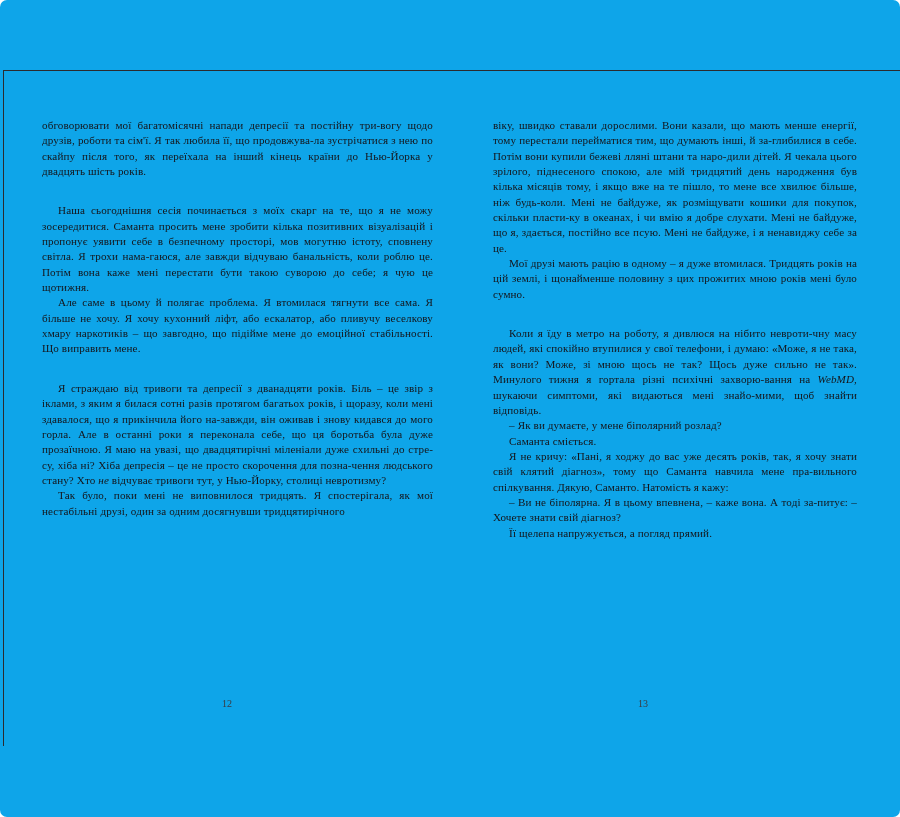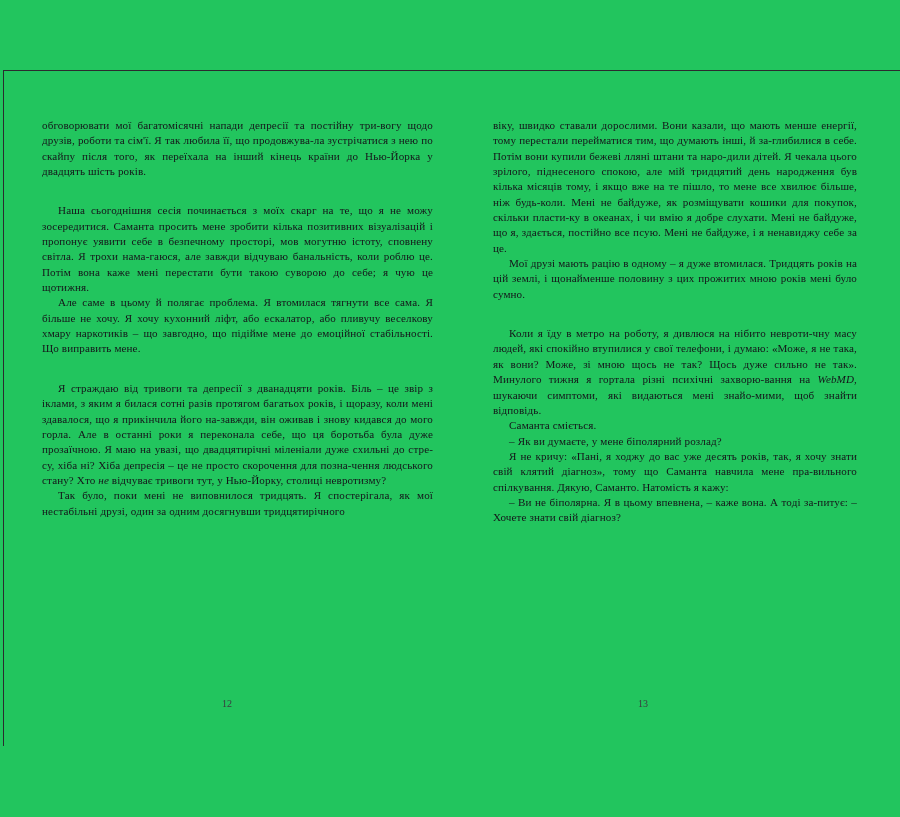--- a/index.html
+++ b/index.html
@@ -12,22 +12,23 @@
     height: 817px;
     overflow: hidden;
     font-family: "Liberation Serif", "DejaVu Serif", serif;
     color: #111111;
   }
 
   .page-spread {
     position: relative;
     width: 900px;
     height: 817px;
-    background: #22c55e;
+    background: #0ea5e9;
     box-sizing: border-box;
+    border-radius: 7px;
   }
 
   
   .rule-top {
     position: absolute;
     left: 3px;
     top: 70px;
     width: 897px;
     height: 1px;
     background: #2b2b2f;
@@ -124,29 +125,30 @@
     <div class="page page-right">
       <div class="body-text">
 
         <p class="noindent">віку, швидко ставали дорослими. Вони казали, що мають менше енергії, тому перестали перейматися тим, що думають інші, й за-глибилися в себе. Потім вони купили бежеві лляні штани та наро-дили дітей. Я чекала цього зрілого, піднесеного спокою, але мій тридцятий день народження був кілька місяців тому, і якщо вже на те пішло, то мене все хвилює більше, ніж будь-коли. Мені не байдуже, як розміщувати кошики для покупок, скільки пласти-ку в океанах, і чи вмію я добре слухати. Мені не байдуже, що я, здається, постійно все псую. Мені не байдуже, і я ненавиджу себе за це.</p>
 
         <p class="indent">Мої друзі мають рацію в одному – я дуже втомилася. Тридцять років на цій землі, і щонайменше половину з цих прожитих мною років мені було сумно.</p>
 
         <p class="indent gap"><span>Коли я їду в метро на роботу, я дивлюся на нібито невроти-чну масу людей, які спокійно втупилися у свої телефони, і думаю: «Може, я не така, як вони? Може, зі мною щось не так? Щось дуже сильно не так». Минулого тижня я гортала різні психічні захворю-вання на </span><em>WebMD</em><span>, шукаючи симптоми, які видаються мені знайо-мими, щоб знайти відповідь.</span></p>
 
 
+        <p class="indent">– Як ви думаєте, у мене біполярний розлад?</p>
+
         <p class="indent">Саманта сміється.</p>
-
-        <p class="indent">– Як ви думаєте, у мене біполярний розлад?</p>
 
         <p class="indent">Я не кричу: «Пані, я ходжу до вас уже десять років, так, я хочу знати свій клятий діагноз», тому що Саманта навчила мене пра-вильного спілкування. Дякую, Саманто. Натомість я кажу:</p>
 
         <p class="indent">– Ви не біполярна. Я в цьому впевнена, – каже вона. А тоді за-питує: – Хочете знати свій діагноз?</p>
 
 
+        <p class="indent">Її щелепа напружується, а погляд прямий.</p>
 
       </div>
     </div>
 
   </div>
 
   <div class="folio folio-left">12</div>
   <div class="folio folio-right">13</div>
 
 </div>

